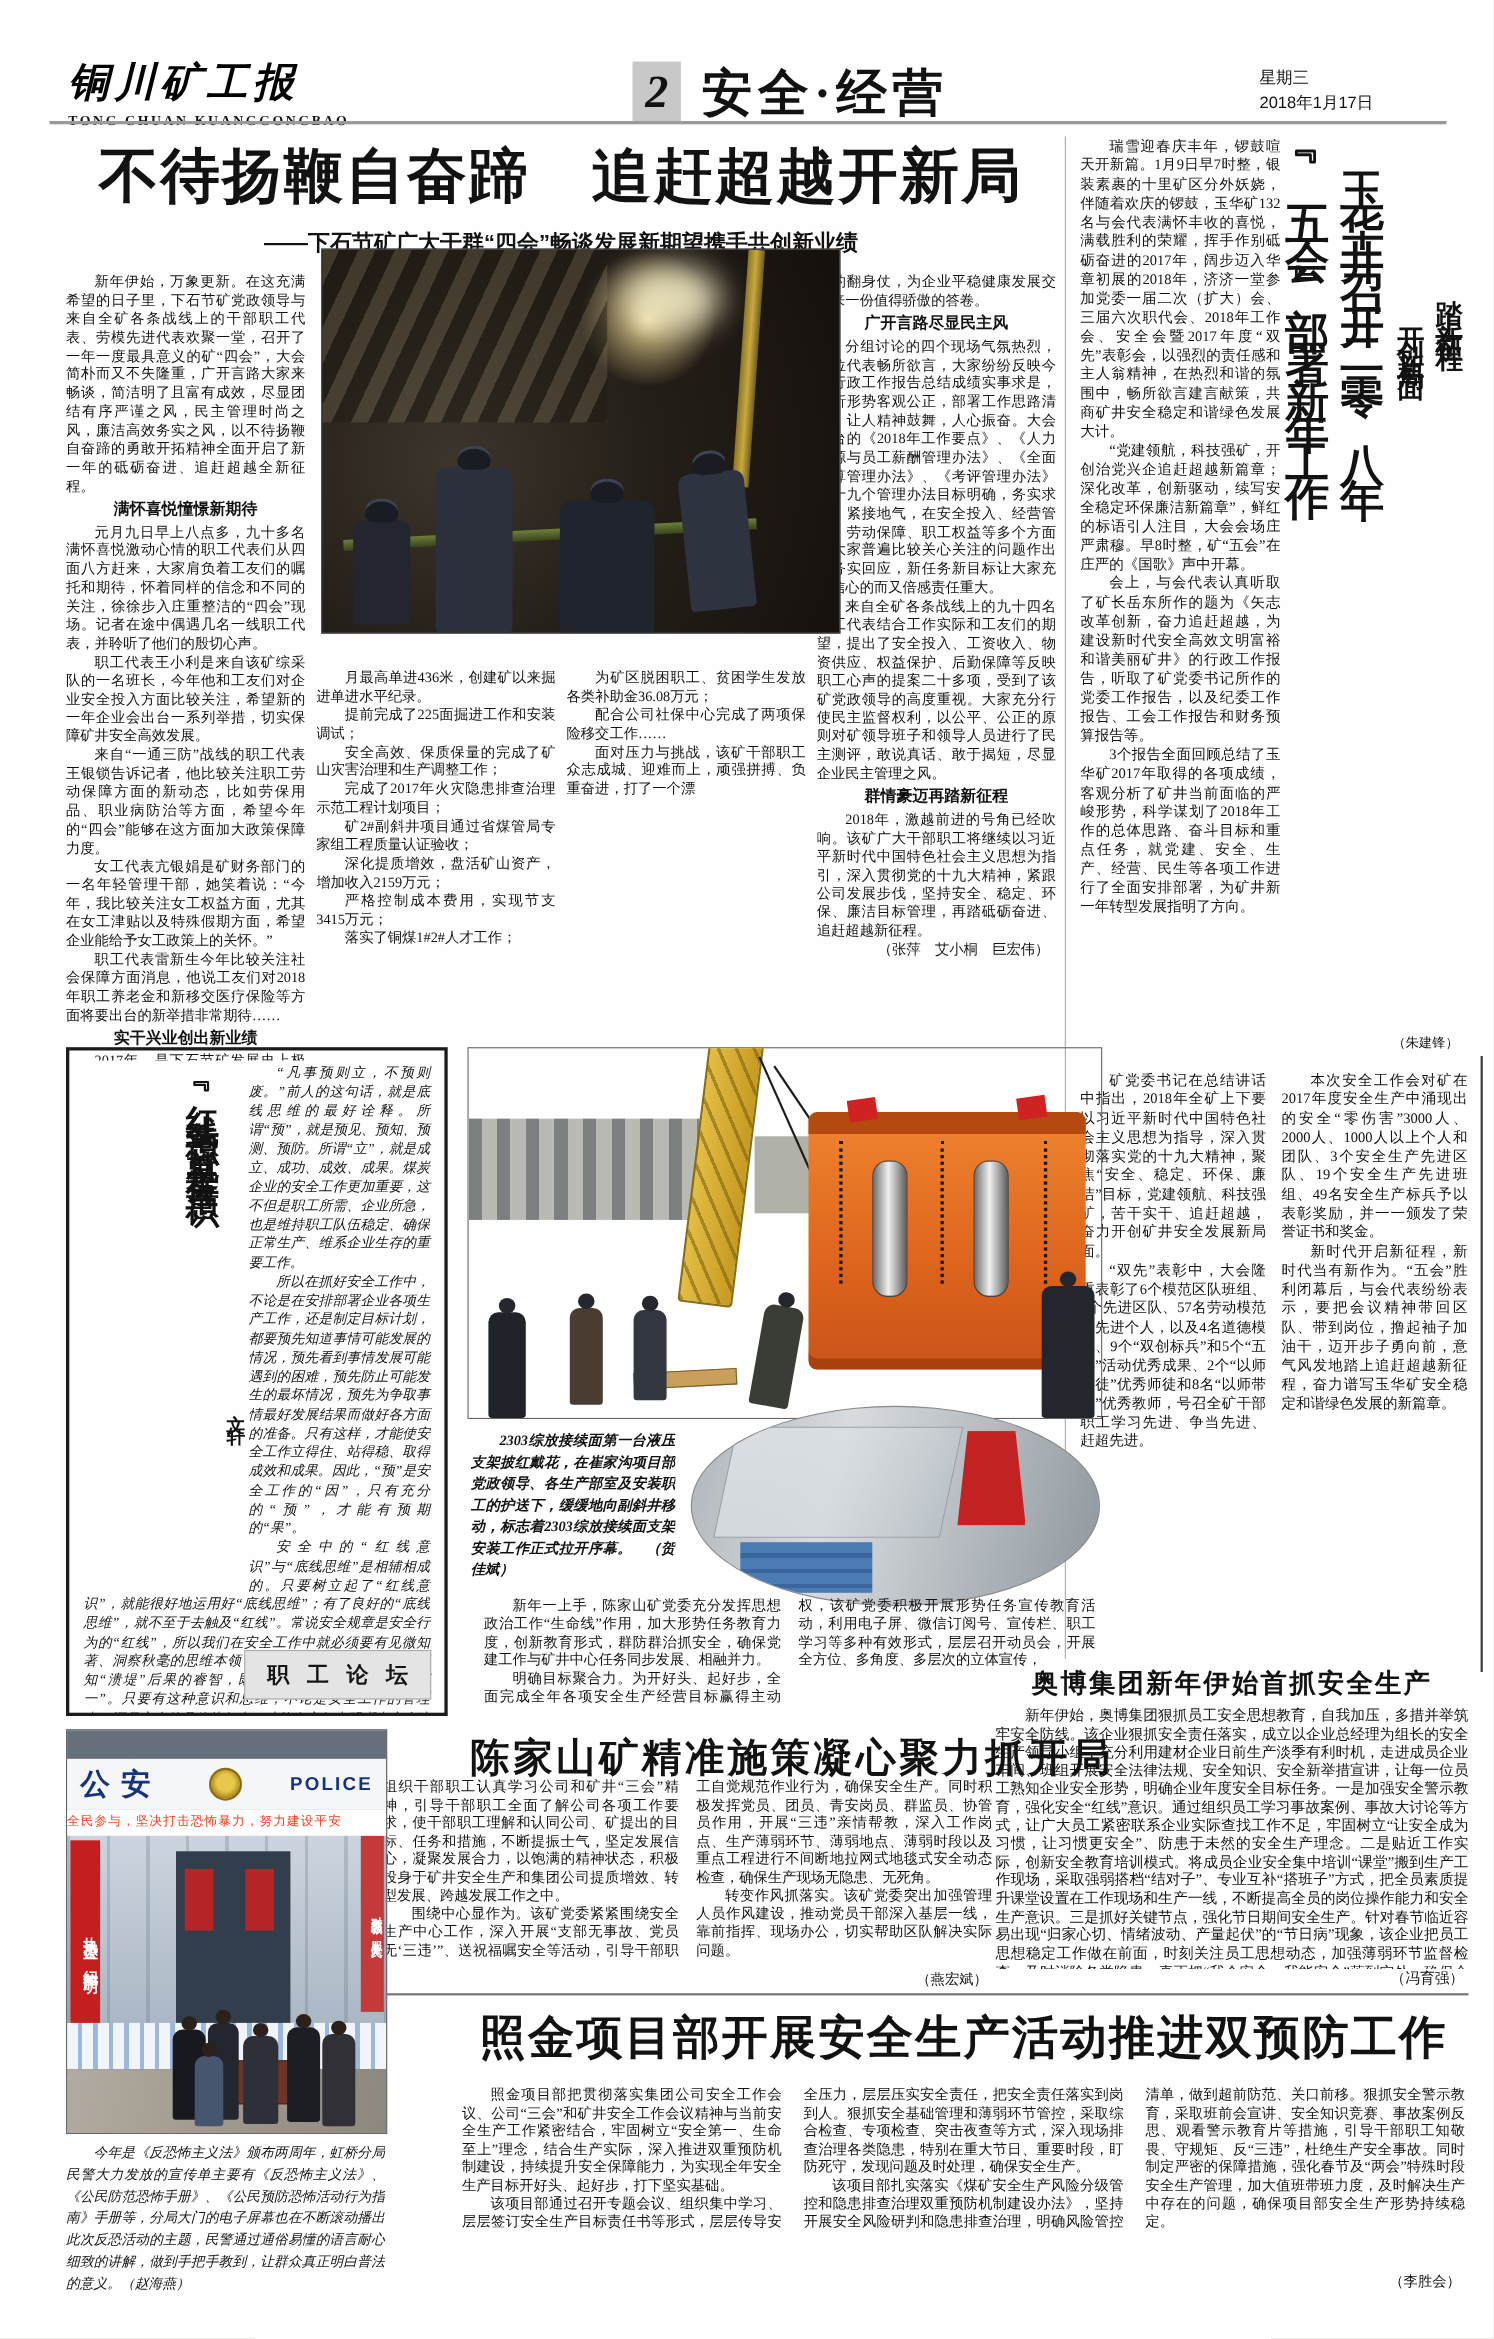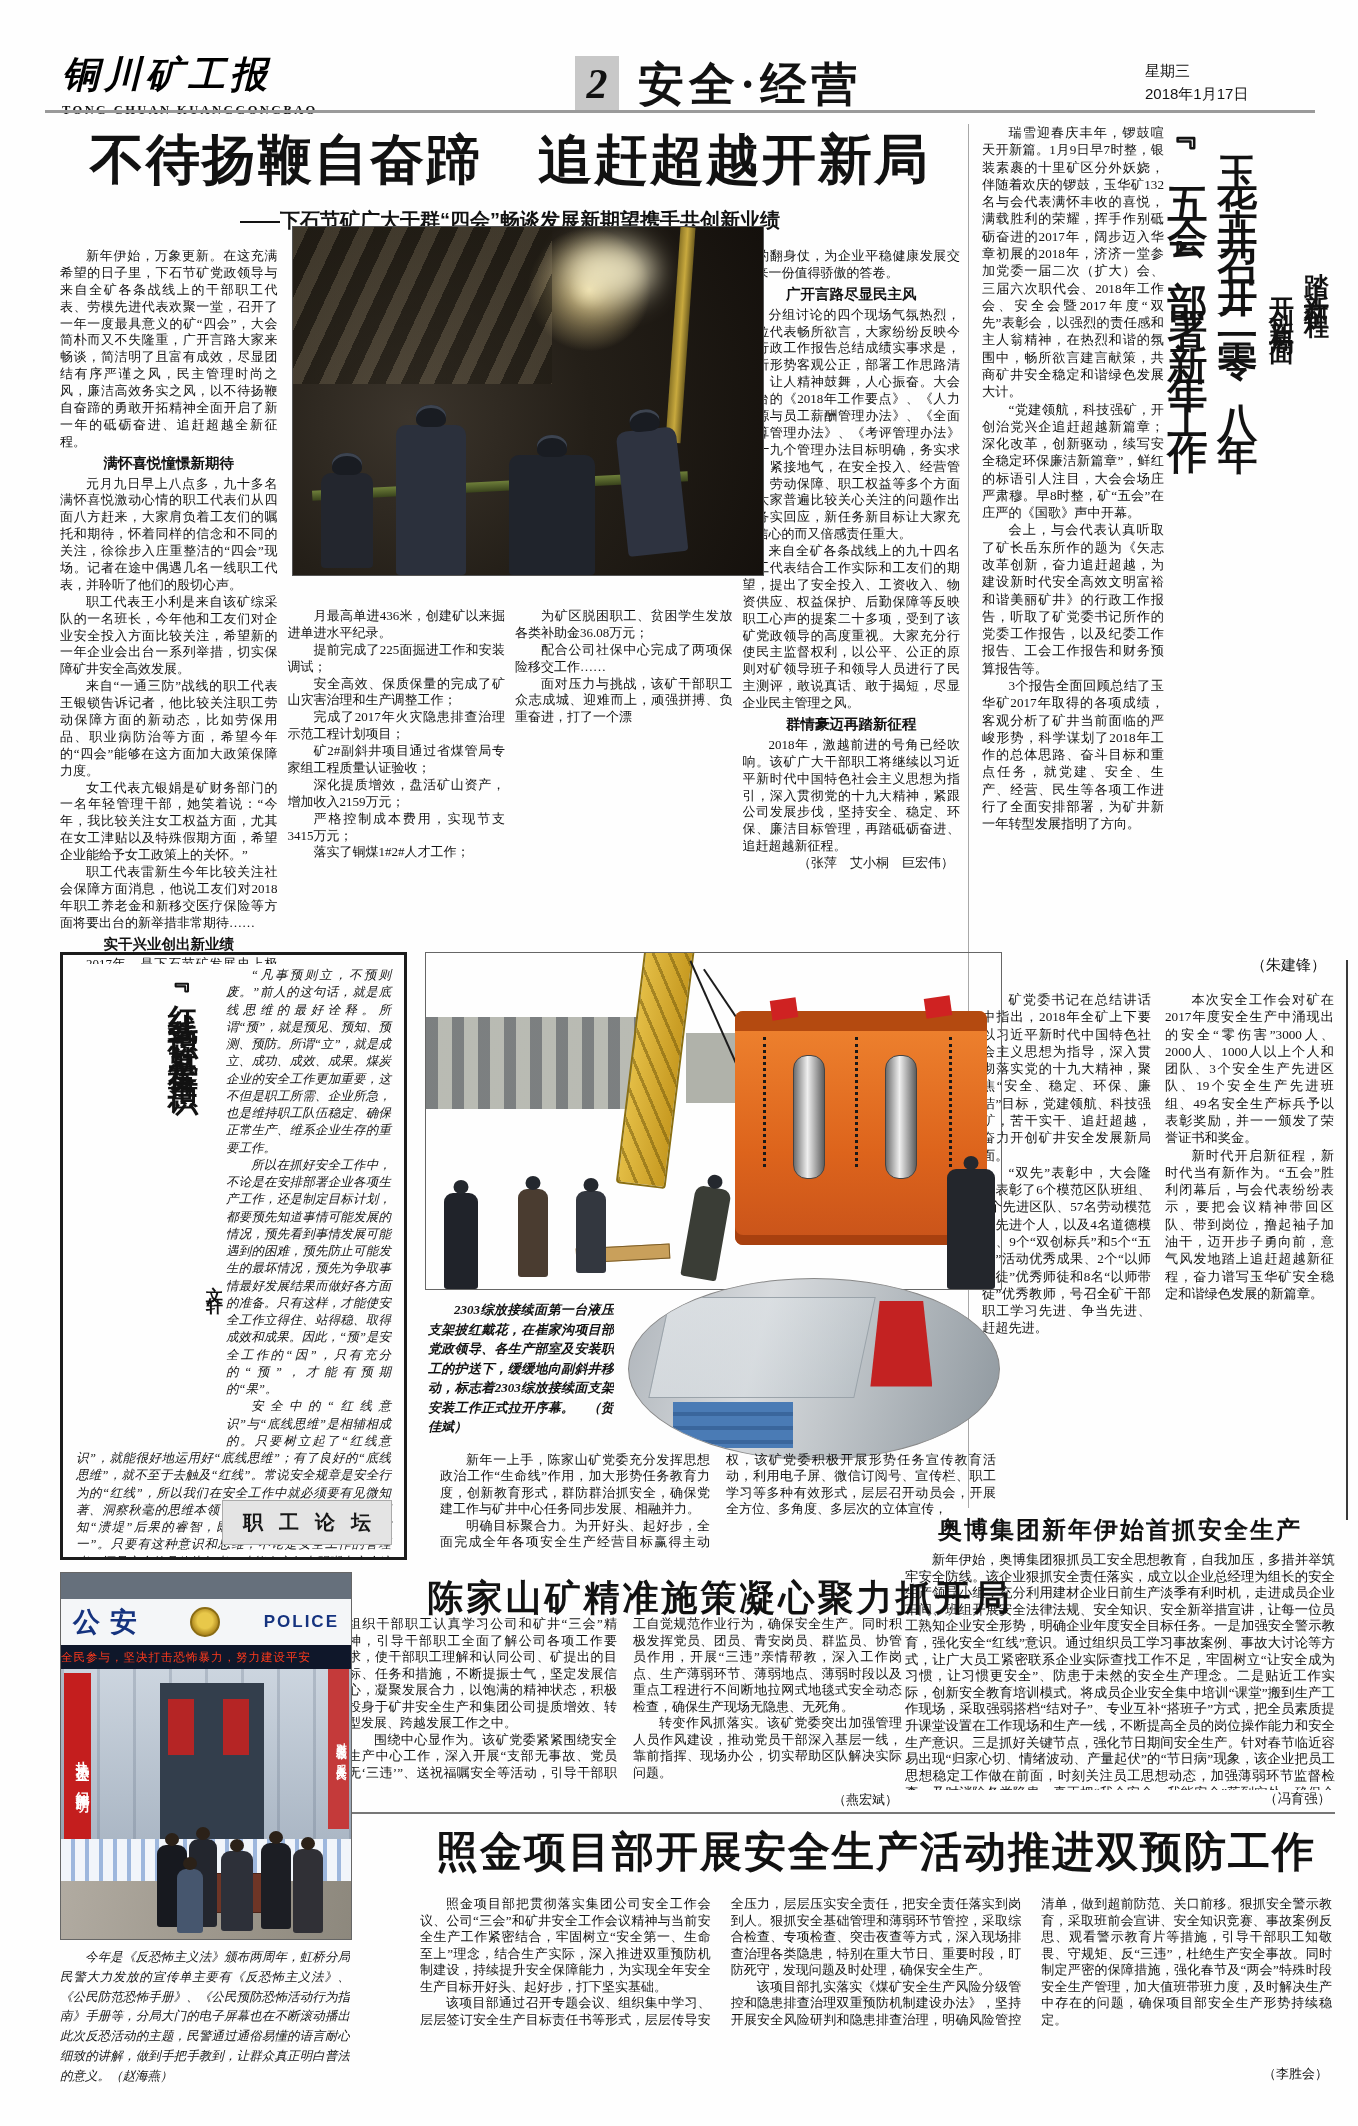--- a/index.html
+++ b/index.html
@@ -57,21 +57,21 @@
   
   .yh-top{display:flex;height:812px;overflow:hidden;}
   .yh-text{width:226px;overflow:hidden;text-align:justify;font-size:13.2px;line-height:1.31;}
   .yh-titleblock{flex:1;display:flex;justify-content:flex-end;gap:2px;}
   .yh-title-line{writing-mode:vertical-rl;text-orientation:upright;font-family:"Liberation Sans",sans-serif;
       font-weight:bold;font-size:40px;letter-spacing:31px;line-height:1.2;}
   .yh-kicker{writing-mode:vertical-rl;text-orientation:upright;font-family:"Liberation Serif",serif;
       font-weight:bold;font-size:25px;letter-spacing:11px;padding-top:128px;line-height:1.4;}
   .yh-kicker span{display:block;}
   .yh-kicker span + span{margin-top:26px;}
-  .yh-byline{text-align:right;font-size:15px;padding-right:8px;margin-top:20px;font-family:Liberation Serif, serif;}
+  .yh-byline{text-align:right;font-size:12px;padding-right:8px;margin-top:4px;font-family:Liberation Serif, serif;}
   .yh-bottom{margin-top:16px;height:536px;overflow:hidden;column-count:2;column-gap:14px;
       text-align:justify;font-size:13.2px;line-height:1.31;}
 
   
   .essay{left:60px;top:952px;width:347px;height:608px;border:3px solid #1c1c1c;box-sizing:border-box;
          padding:12px 13px;overflow:hidden;}
   .essay-body{font-style:italic;font-size:12.5px;line-height:1.38;text-align:justify;}
   .essay-titleblock{float:left;width:150px;height:474px;writing-mode:vertical-rl;text-orientation:upright;
          display:block;padding-top:6px;}
   .essay-titleblock span{display:block;}
@@ -135,22 +135,22 @@
       text-align:justify;font-size:13px;line-height:1.27;}
 
   
   .photo-police{left:60px;top:1572px;width:290px;height:366px;overflow:hidden;border:1px solid #666;background:#b8c2cc;}
   .pp-roof{position:absolute;left:0;top:0;width:100%;height:26px;background:#66707c;}
   .pp-sign{position:absolute;left:0;top:26px;width:100%;height:46px;background:#f4f6f8;display:flex;
       align-items:center;justify-content:space-between;padding:0 12px;box-sizing:border-box;}
   .pp-sign-cn{font-family:"Liberation Sans",sans-serif;font-weight:bold;font-size:27px;letter-spacing:10px;color:#15337f;}
   .pp-badge{width:26px;height:26px;border-radius:50%;background:radial-gradient(circle at 50% 45%,#e8c84a 0 40%,#b08a20 70%);border:2px solid #8a6c14;}
   .pp-sign-en{font-family:"Liberation Sans",sans-serif;font-weight:bold;font-size:17px;letter-spacing:2px;color:#15337f;}
-  .pp-led{position:absolute;left:0;top:72px;width:100%;height:24px;background:#0f172a;color:#ff3a1c;
-      font-family:Liberation Serif, serif;font-size:11.5px;line-height:24px;white-space:nowrap;
+  .pp-led{position:absolute;left:0;top:72px;width:100%;height:24px;background:#ffffff;color:#ff3a1c;
+      font-family:Liberation Mono, monospace;font-size:11.5px;line-height:24px;white-space:nowrap;
       overflow:hidden;box-sizing:border-box;letter-spacing:1px;}
   .pp-facade{position:absolute;left:0;top:96px;width:100%;height:176px;
       background:repeating-linear-gradient(90deg,rgba(92,106,126,.25) 0 3px,rgba(0,0,0,0) 3px 36px),
                  linear-gradient(#ccd5df,#aab6c4);}
   .pp-door{position:absolute;left:34%;top:110px;width:36%;height:160px;background:#333e4c;}
   .pp-poster{position:absolute;width:26px;height:56px;background:#b52525;}
   .pp-banner{position:absolute;writing-mode:vertical-rl;text-orientation:upright;color:#fff;
       font-family:"Liberation Sans",sans-serif;font-weight:bold;text-align:center;}
   .pp-banner-left{left:3px;top:100px;width:27px;height:196px;background:#c41e1e;font-size:13.5px;letter-spacing:3px;}
   .pp-banner-right{right:2px;top:96px;width:21px;height:160px;background:#c43a3a;font-size:10.5px;letter-spacing:2px;}

